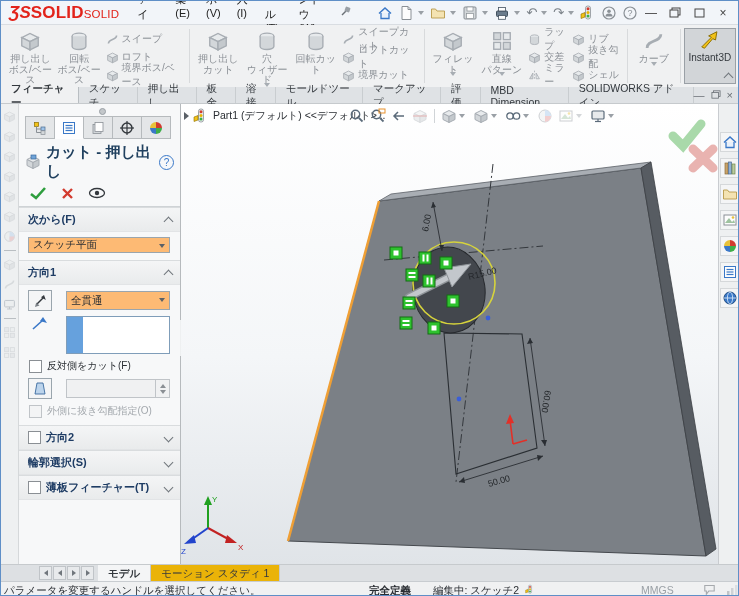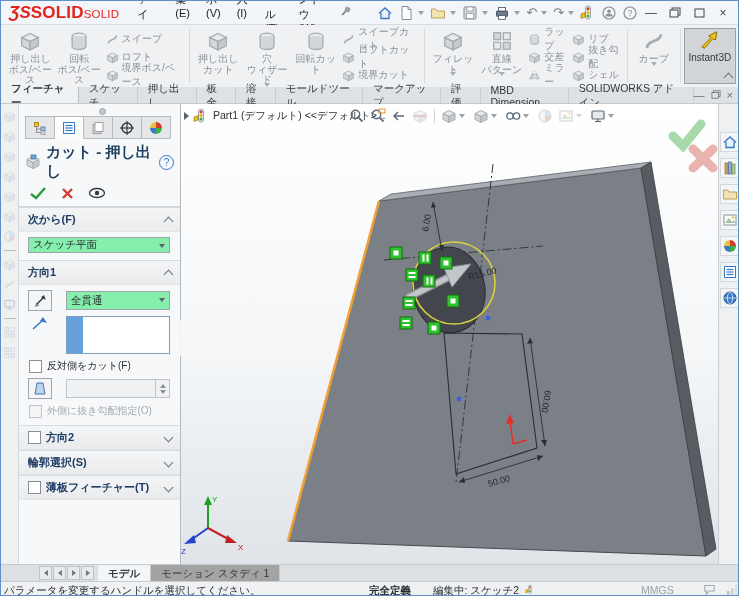--- a/index.html
+++ b/index.html
@@ -50,21 +50,21 @@
   .pm-tab{width:28px;height:21px;display:flex;align-items:center;justify-content:center;background:#e4e6e8;border:1px solid #b6babd;border-left:none;}
   .pm-tab:first-child{border-left:1px solid #b6babd;}
   .pm-tab.active{background:#fdfdfe;border-bottom-color:#fdfdfe;}
   .pm-titlebar{display:flex;align-items:center;gap:5px;padding:4px 6px 2px;}
   .pm-title{font-weight:bold;color:#20405f;font-size:15px;flex:1;}
   .pm-help{width:13px;height:13px;border:1px solid #3a78c8;border-radius:50%;color:#3a78c8;font-size:10px;line-height:13px;text-align:center;flex:none;}
   .pm-actions{display:flex;align-items:center;gap:14px;padding:3px 10px 6px;border-bottom:1px solid #cfd3d6;}
   .pm-hdr{display:flex;align-items:center;gap:5px;padding:4px 8px 4px 9px;font-weight:bold;color:#1e3c64;background:linear-gradient(#f4f5f6,#e9ebec);border-top:1px solid #d9dcde;border-bottom:1px solid #e2e4e6;}
   .pm-hdr .hspace{flex:1;}
   .pm-secbody{padding:5px 10px 7px 9px;display:flex;flex-direction:column;gap:5px;}
-  .pm-select{flex:1;height:17px;background:#86efac;border:1px solid #9aa5ad;display:flex;align-items:center;padding:0 4px;color:#2a2e33;font-size:10.5px;position:relative;}
+  .pm-select{flex:1;height:17px;background:#fdba74;border:1px solid #9aa5ad;display:flex;align-items:center;padding:0 4px;color:#2a2e33;font-size:10.5px;position:relative;}
   .pm-select .sel-caret{position:absolute;right:4px;top:6px;width:0;height:0;border-left:3.5px solid transparent;border-right:3.5px solid transparent;border-top:4.5px solid #5b6168;}
   .row{display:flex;align-items:center;gap:14px;}
   .sq-btn{width:24px;height:21px;background:#f4f5f6;border:1px solid #9aa5ad;display:flex;align-items:center;justify-content:center;flex:none;box-sizing:border-box;}
   .pm-selbox{flex:1;height:36px;background:#fff;border:1px solid #7f9db9;position:relative;}
   .selstripe{position:absolute;left:0;top:0;bottom:0;width:16px;background:#66a1dd;}
   .cb{width:11px;height:11px;border:1px solid #8a8f94;background:#fff;display:inline-block;flex:none;}
   .cb-row{font-size:10px;color:#2a2e33;display:flex;align-items:center;gap:5px;padding-left:1px;}
   .cb-row.disabled{color:#a3a8ad;}
   .cb-row.disabled .cb{border-color:#c0c4c8;background:#f3f4f5;}
   .pm-spin{flex:1;height:17px;background:#f0f1f2;border:1px solid #c0c4c8;position:relative;}
@@ -84,21 +84,21 @@
   .hu-sep{width:1px;height:14px;background:#d0d4d7;margin:0 2px;}
   
   .taskpane{position:absolute;left:717px;top:103px;width:22px;height:460px;background:#eef0f1;border-left:1px solid #c9ccd0;box-sizing:border-box;display:flex;flex-direction:column;align-items:center;padding-top:28px;gap:6px;}
   .tp-btn{width:20px;height:20px;display:flex;align-items:center;justify-content:center;border:1px solid #d5d8da;background:#f4f5f6;box-sizing:border-box;}
   
   .modeltabs{position:absolute;left:0;top:563px;right:0;height:17px;background:#dde0e3;border-top:1px solid #c6cacd;display:flex;align-items:stretch;box-sizing:border-box;}
   .mt-scroll{display:flex;align-items:center;gap:1px;padding:0 4px 0 38px;}
   .mt-arrow{width:11px;height:12px;border:1px solid #c0c4c8;background:#e8eaec;display:flex;align-items:center;justify-content:center;}
   .tri-l{width:0;height:0;border-top:3.5px solid transparent;border-bottom:3.5px solid transparent;border-right:4.5px solid #70767c;}
   .tri-r{width:0;height:0;border-top:3.5px solid transparent;border-bottom:3.5px solid transparent;border-left:4.5px solid #70767c;}
-  .mtab{padding:1px 10px 0;font-size:10.5px;display:flex;align-items:center;color:#33383d;background:#a3a3a3;border-right:1px solid #c6cacd;}
+  .mtab{padding:1px 10px 0;font-size:10.5px;display:flex;align-items:center;color:#33383d;background:#eab308;border-right:1px solid #c6cacd;}
   .mtab.active{background:#f4f5f6;font-weight:bold;}
   .statusbar{position:absolute;left:0;top:580px;right:0;height:16px;background:#f0f1f2;border-top:1px solid #c8ccd0;font-size:10.5px;color:#2a2e33;box-sizing:border-box;}
   .sb-msg{position:absolute;left:3px;top:2px;}
   .sb-state{position:absolute;left:368px;top:2px;font-weight:bold;}
   .sb-edit{position:absolute;left:432px;top:2px;}
   .sb-light{position:absolute;left:524px;top:1px;}
   .sb-units{position:absolute;left:640px;top:2px;color:#9aa0a6;}
   .sb-caret{position:absolute;left:684px;top:6px;}
   .sb-balloon{position:absolute;left:702px;top:2px;opacity:.55;}
   .sb-bars{position:absolute;left:726px;top:3px;opacity:.55;}

